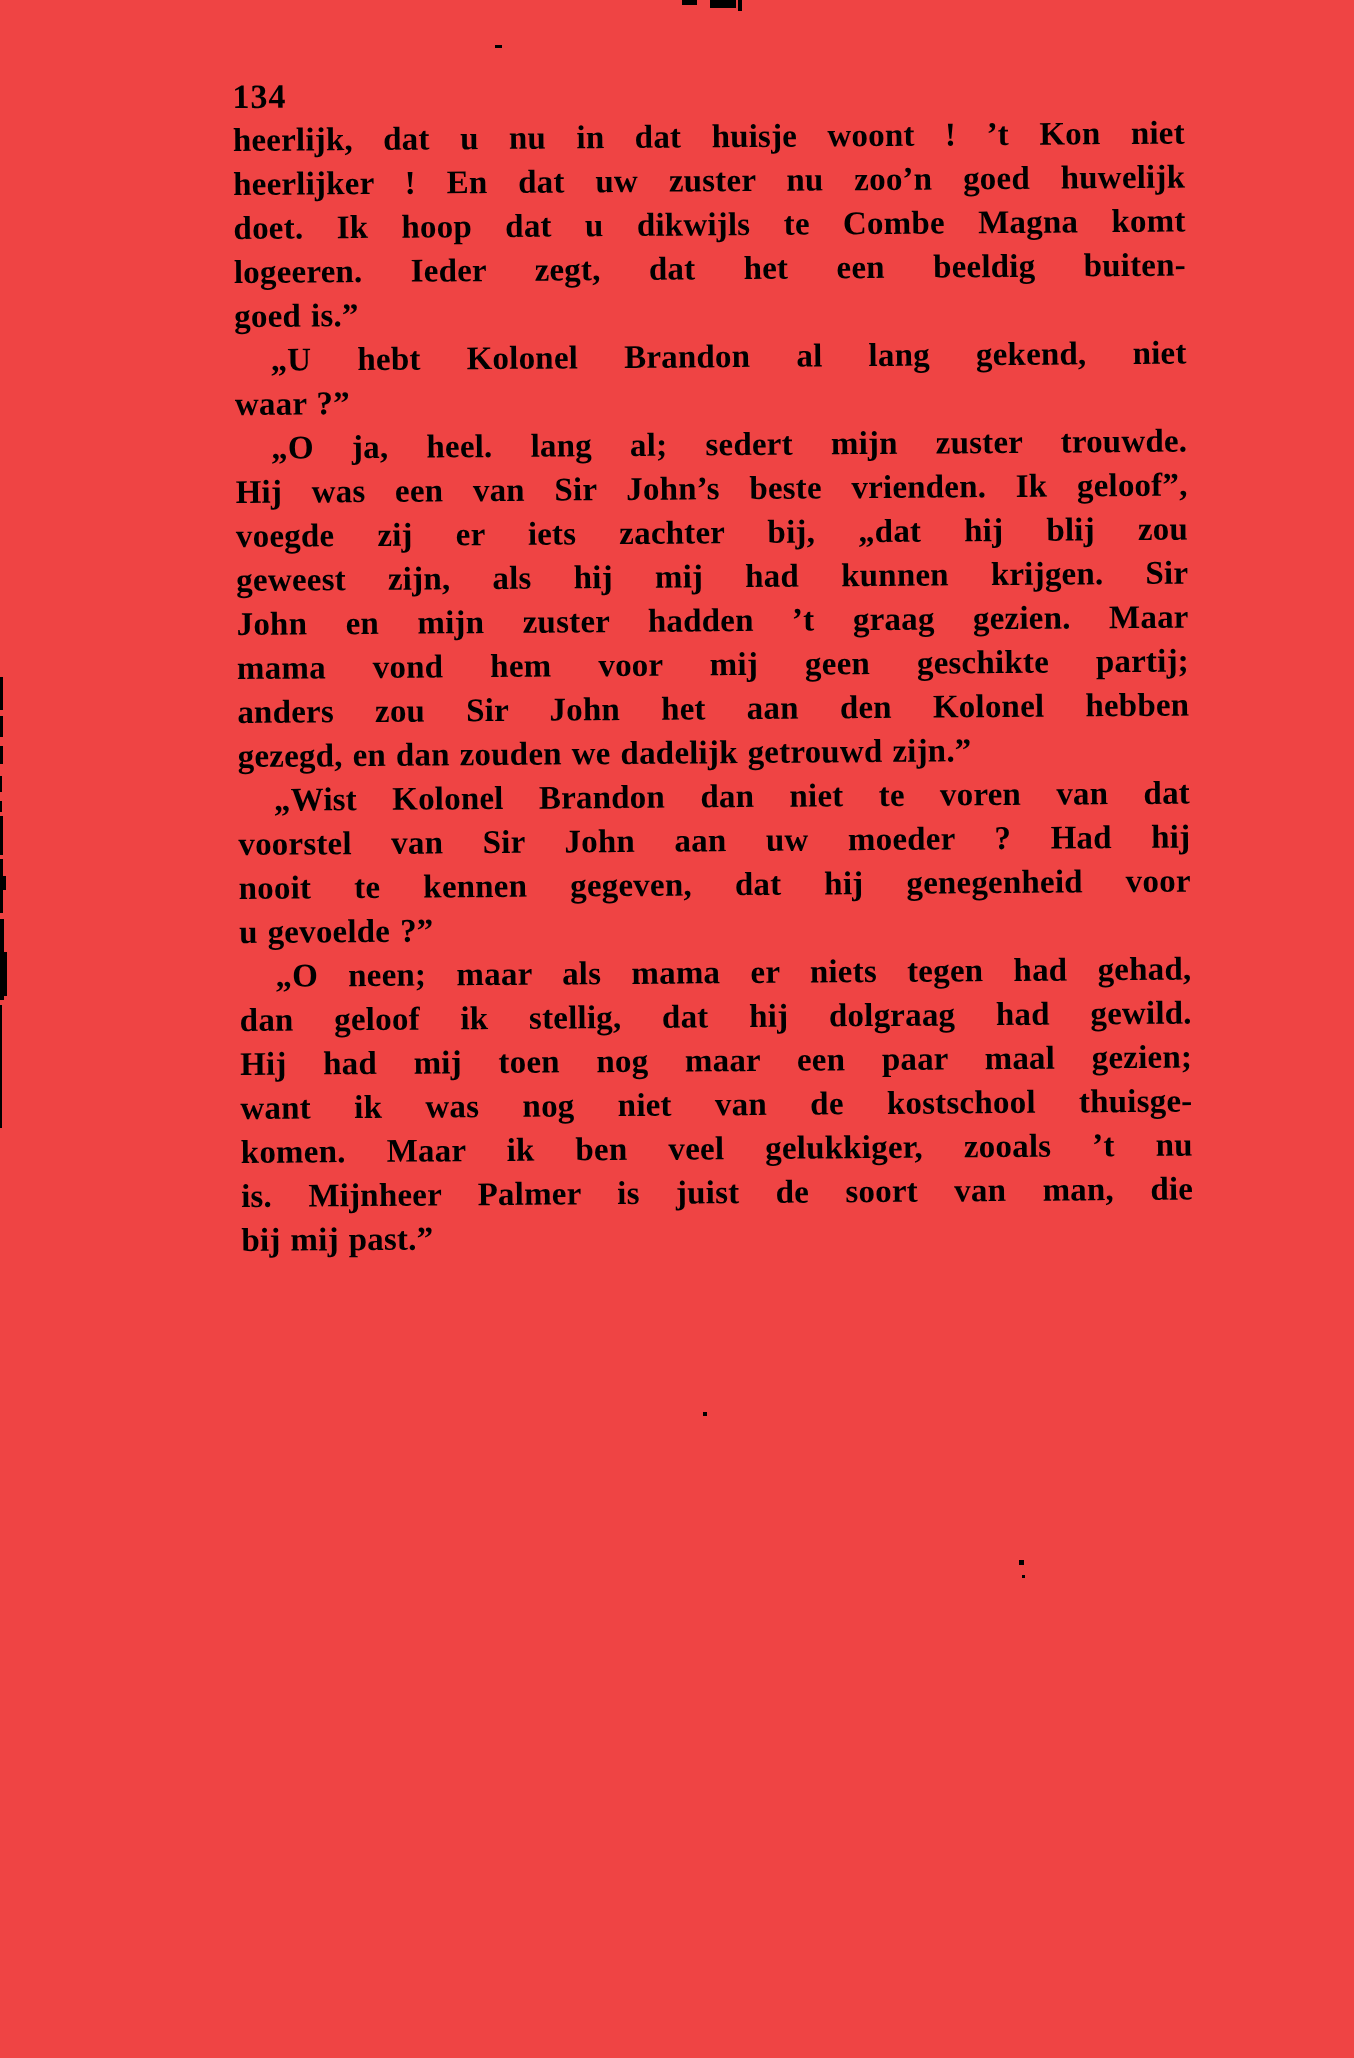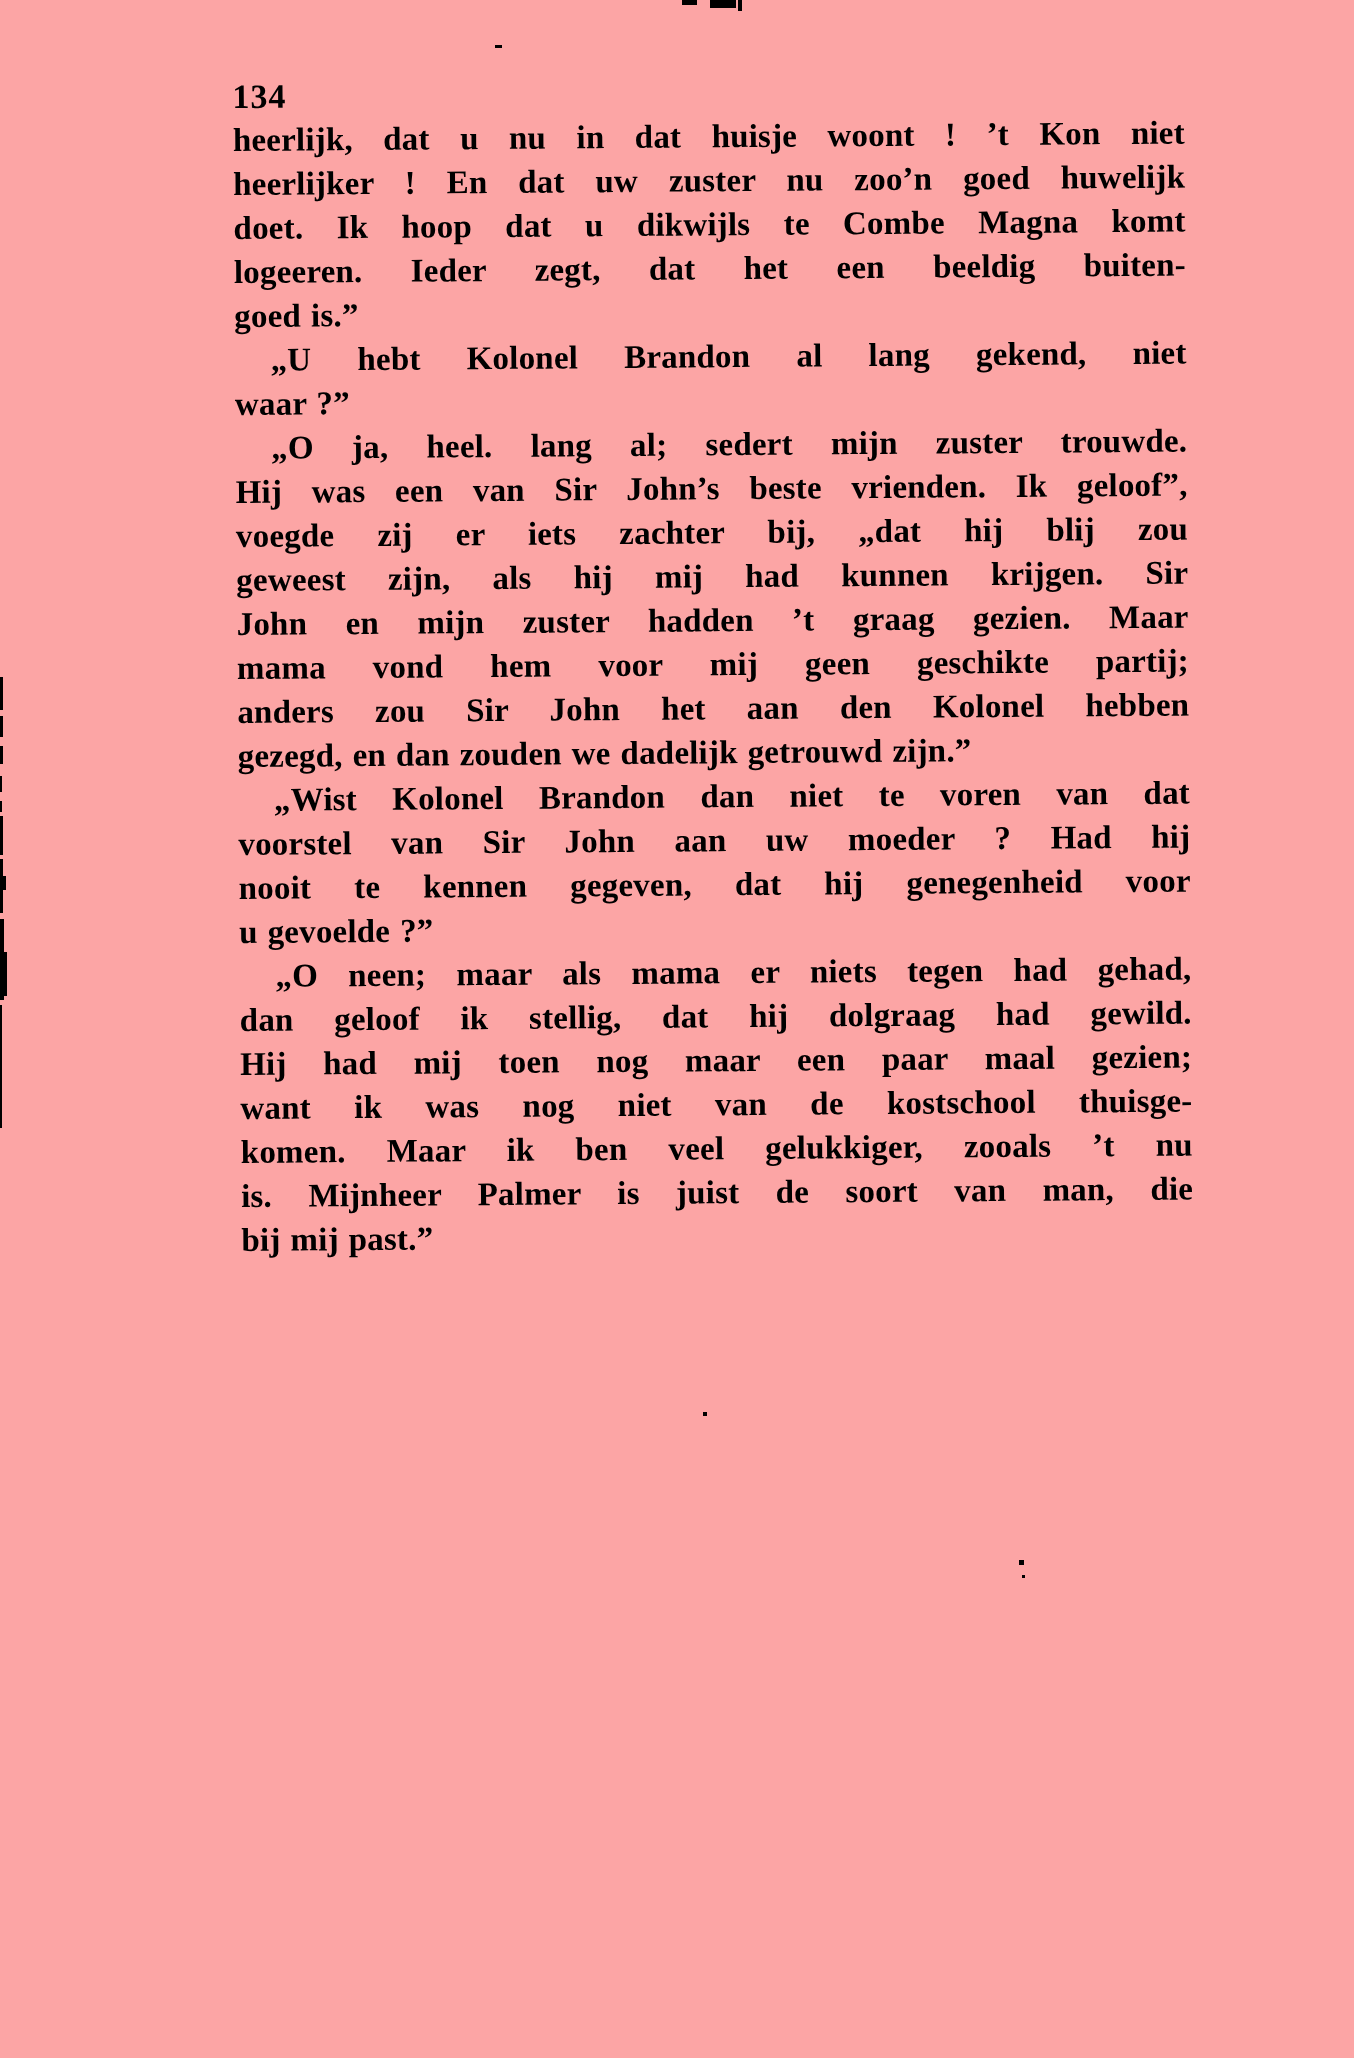--- a/index.html
+++ b/index.html
@@ -4,21 +4,21 @@
 <style>
   html, body {
     margin: 0;
     padding: 0;
     background: #ffffff;
   }
   .scan-page {
     position: relative;
     width: 1354px;
     height: 2058px;
-    background: #fca5a5;
+    background: #ef4444;
     overflow: hidden;
     font-family: "Liberation Serif", "DejaVu Serif", serif;
     color: #000000;
   }
   
   .text-block {
     position: absolute;
     left: 237px;
     top: 80px;
     width: 952px;

